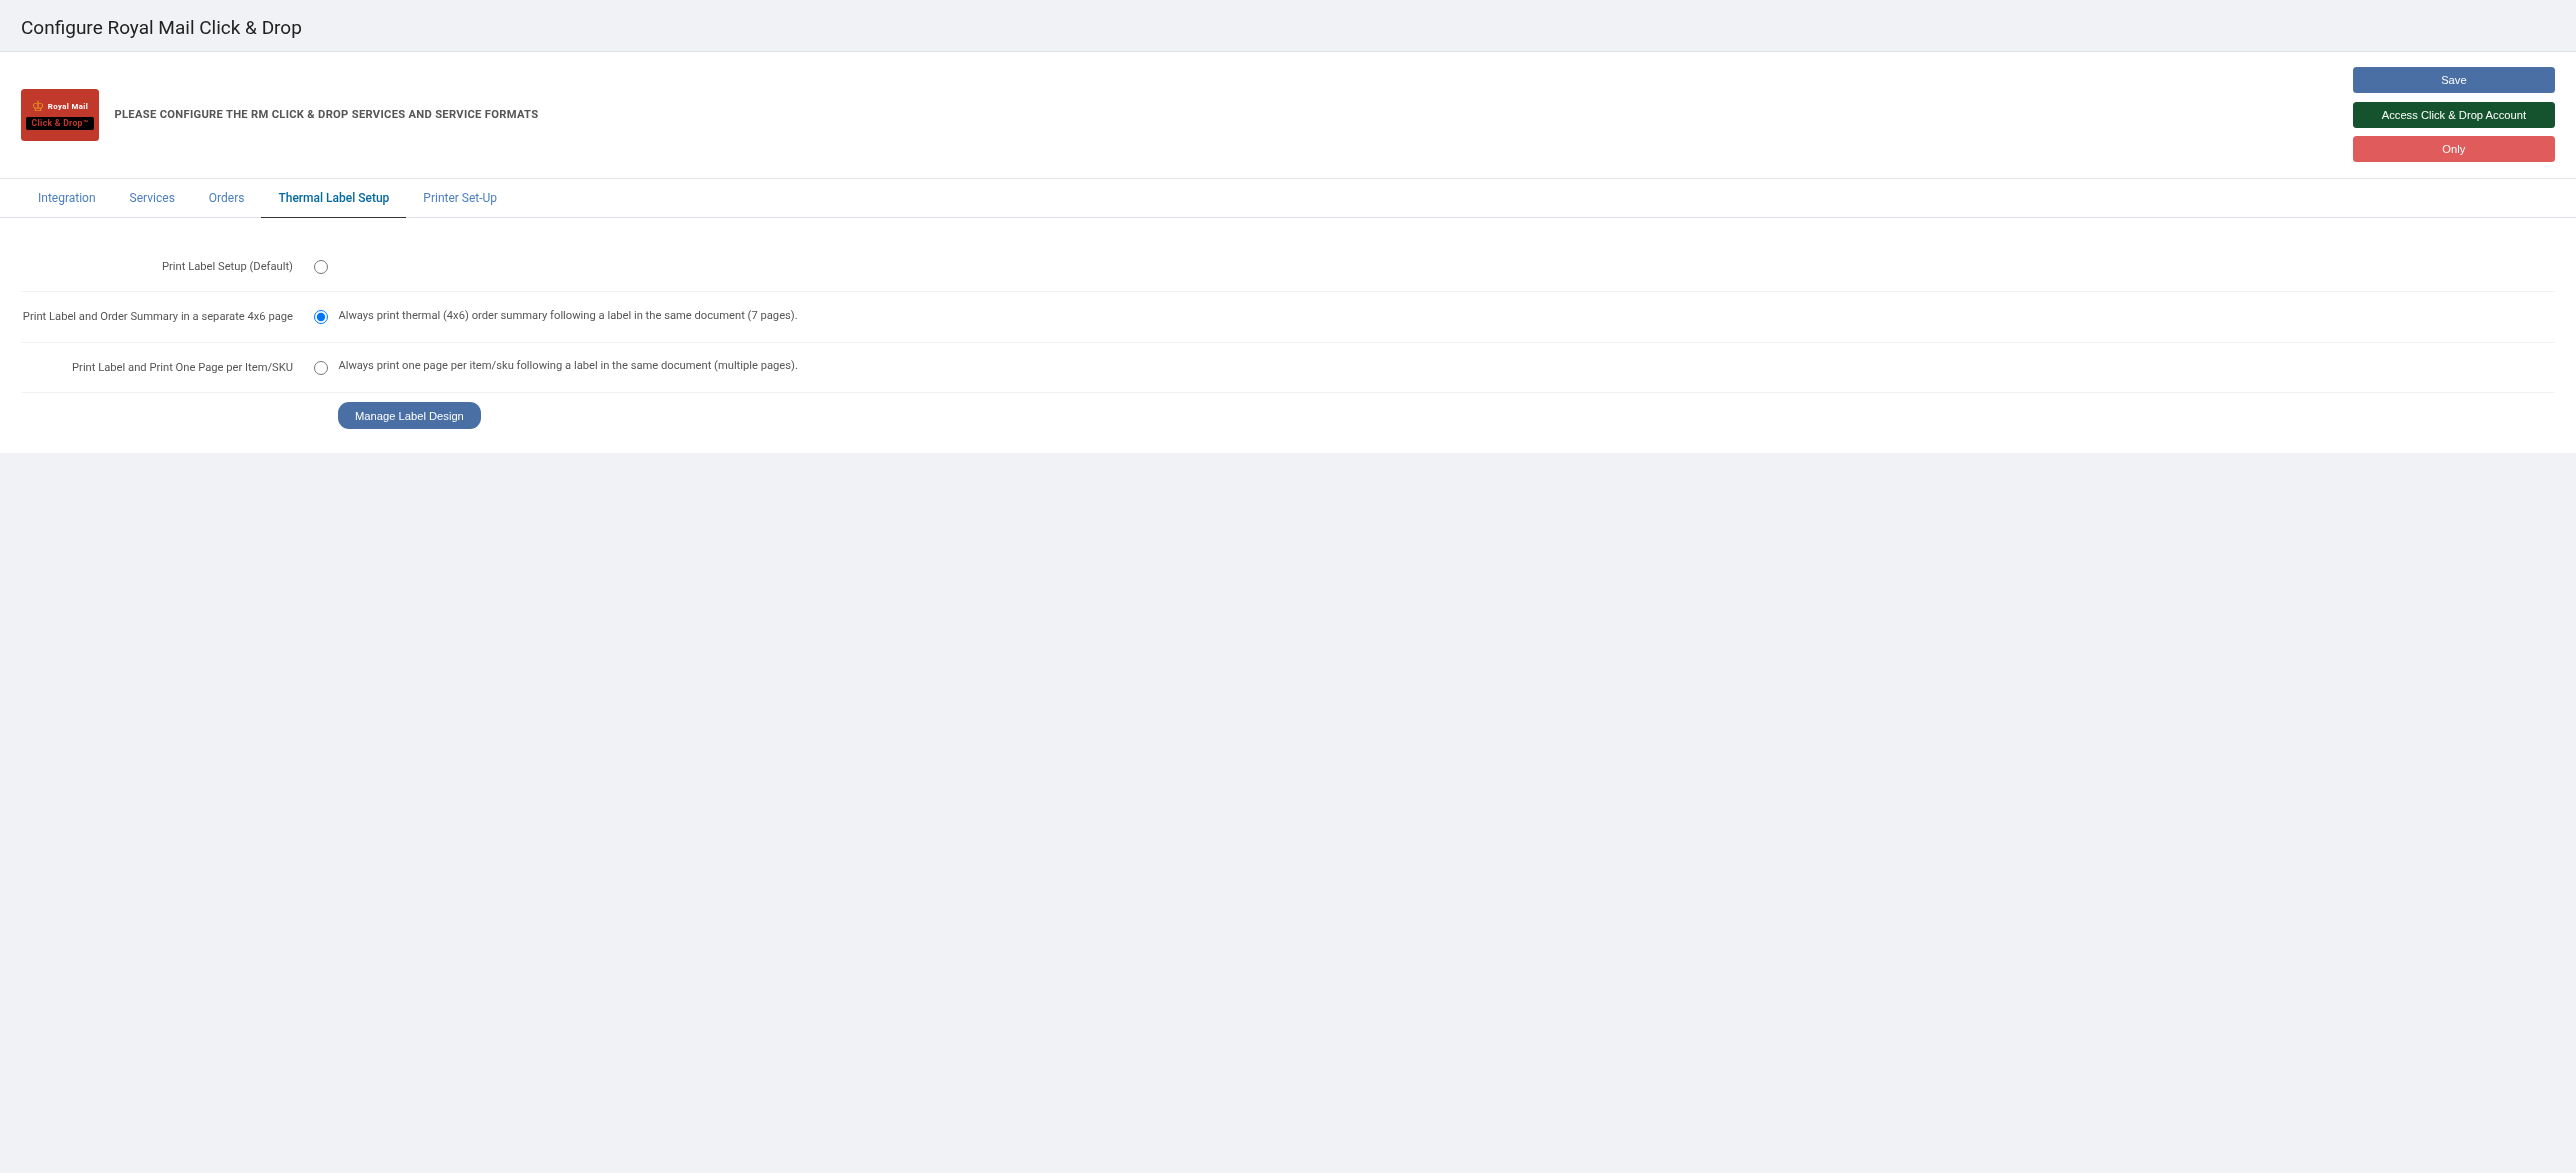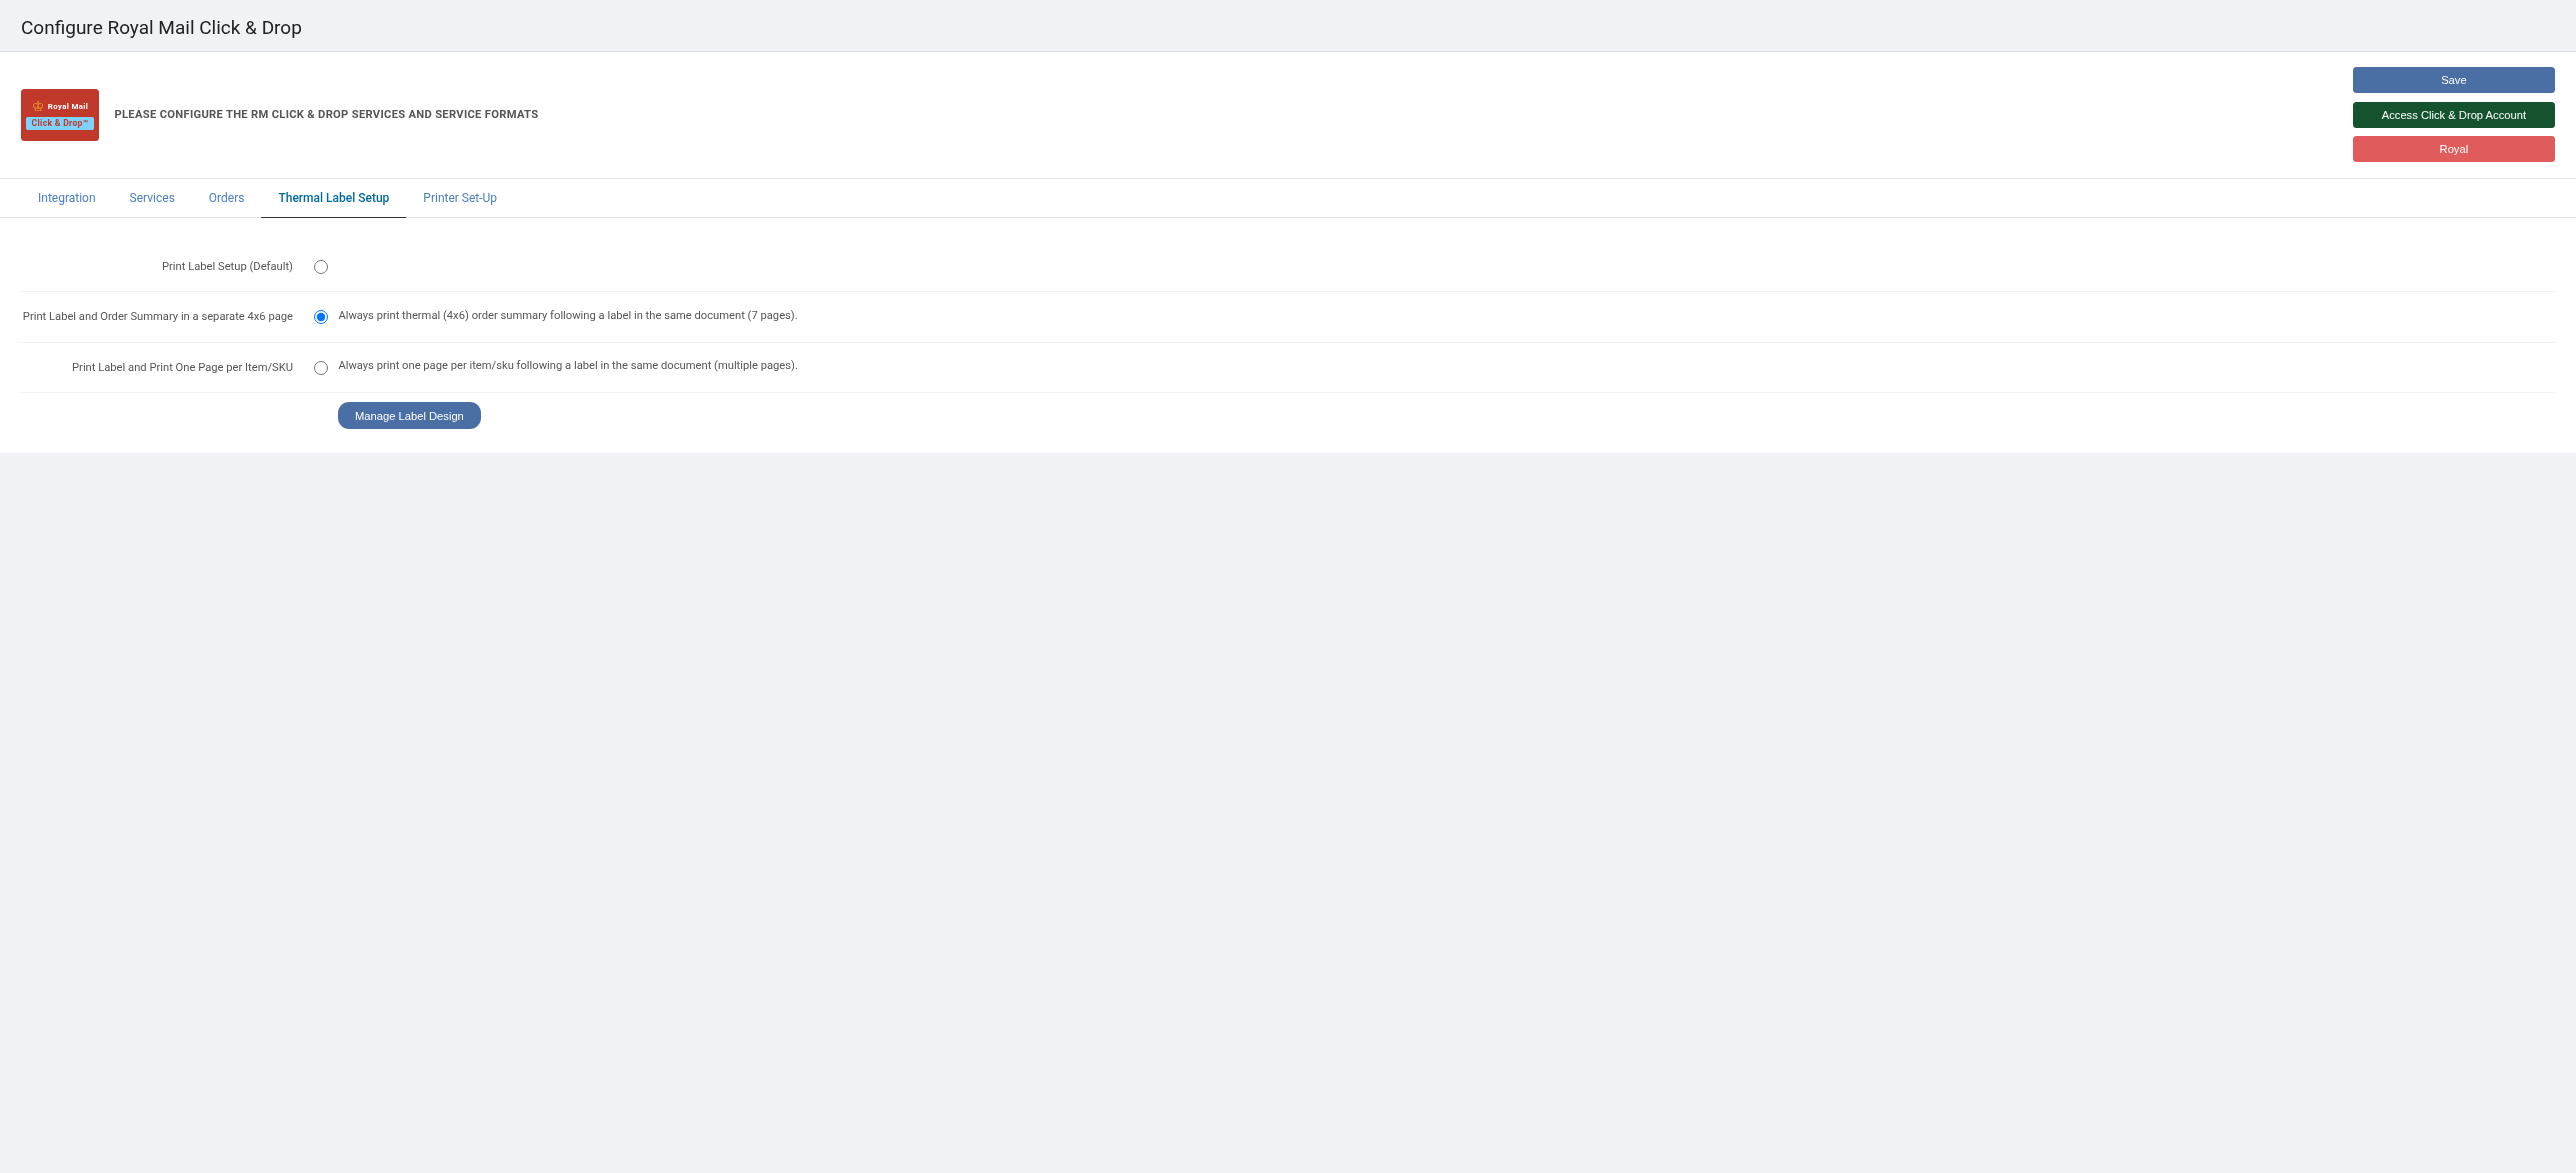--- a/index.html
+++ b/index.html
@@ -67,21 +67,21 @@
     }
 
     .logo-text-rm {
       color: #fff;
       font-size: 7.8px;
       font-weight: 700;
       letter-spacing: 0.4px;
     }
 
     .logo-badge {
-      background: #7dd3fc;
+      background: #000000;
       color: #c0392b;
       font-size: 8.6px;
       font-weight: 700;
       padding: 1.7px 5.2px;
       border-radius: 1.7px;
       margin-top: 3.5px;
       letter-spacing: 0.3px;
     }
 
     .header-headline {
@@ -259,21 +259,21 @@
           <span class="logo-crown">♔</span>
           <span class="logo-text-rm">Royal Mail</span>
         </div>
         <div class="logo-badge">Click &amp; Drop™</div>
       </div>
       <div class="header-headline">PLEASE CONFIGURE THE RM CLICK &amp; DROP SERVICES AND SERVICE FORMATS</div>
     </div>
     <div class="header-buttons">
       <button class="btn-save">Save</button>
       <button class="btn-access">Access Click &amp; Drop Account</button>
-      <button class="btn-close">Royal</button>
+      <button class="btn-close">Only</button>
     </div>
   </div>
 
   <div class="tabs-bar">
     <a class="tab-item">Integration</a>
     <a class="tab-item">Services</a>
     <a class="tab-item">Orders</a>
     <a class="tab-item active">Thermal Label Setup</a>
     <a class="tab-item">Printer Set-Up</a>
   </div>

